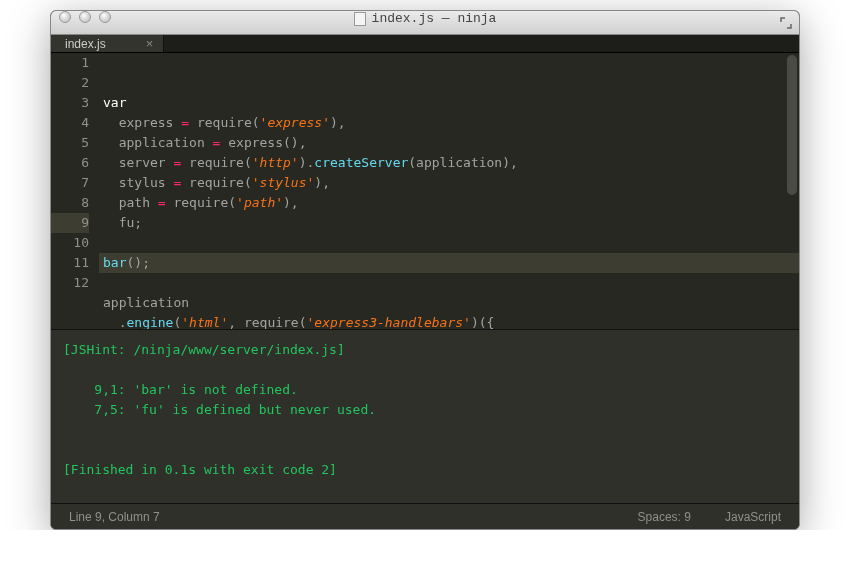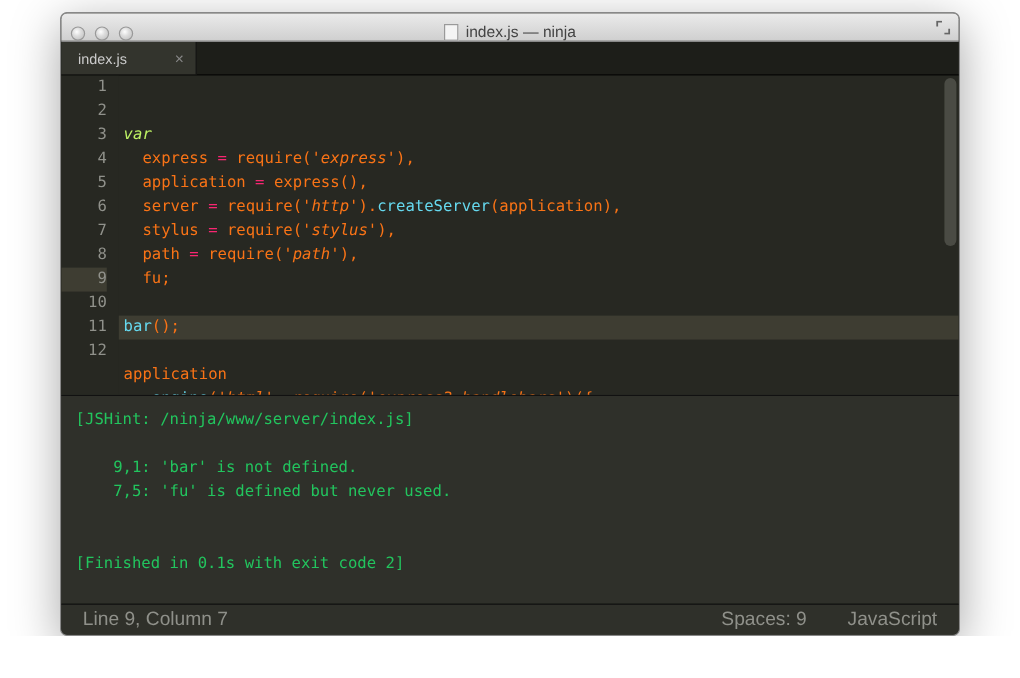--- a/index.html
+++ b/index.html
@@ -20,23 +20,23 @@
   display: flex;
   flex-direction: column;
   overflow: hidden;
   border: 1px solid #888;
 }
 .titlebar {
   height: 24px;
   background: linear-gradient(to bottom, #ebebeb, #cfcfcf);
   border-bottom: 1px solid #888;
   display: flex;
-  align-items: flex-end;
-  position: relative;
-  font-family: Liberation Sans, sans-serif;
+  align-items: flex-start;
+  position: relative;
+  font-family: Liberation Mono, monospace;
 }
 .traffic {
   display: flex;
   gap: 8px;
   padding-left: 8px;
   align-items: center;
 }
 .tl {
   width: 12px; height: 12px;
   border-radius: 50%;
@@ -64,21 +64,21 @@
 }
 .expand {
   position: absolute;
   right: 6px; top: 50%;
   transform: translateY(-50%);
   width: 14px; height: 14px;
   display: flex; align-items: center; justify-content: center;
 }
 .expand svg { display:block; }
 .tabbar {
-  height: 28px;
+  height: 18px;
   background: #1d1e19;
   display: flex;
   align-items: stretch;
   border-bottom: 1px solid #000;
 }
 .tab {
   display: flex;
   align-items: center;
   padding: 0 10px 0 14px;
   background: #33342d;
@@ -121,25 +121,25 @@
   line-height: 20px;
   color: #f8f8f2;
   white-space: pre;
   position: relative;
 }
 .line { height: 20px; padding-left: 4px; }
 .hl-line {
   background: #3e3d32;
 }
 .gutter .hl-line { background: #3e3d32; }
-.tok-kw { color: #bef264; font-style: italic; }
+.tok-kw { color: #ffffff; }
 .tok-fn { color: #66d9ef; }
 .tok-str { color: #f97316; font-style: italic; }
 .tok-op { color: #f92672; }
-.tok-plain { color: #f97316; }
+.tok-plain { color: #a3a3a3; }
 .scrollbar {
   position: absolute;
   right: 2px;
   top: 2px;
   width: 10px;
   height: 140px;
   background: #4a4b44;
   border-radius: 5px;
 }
 .console {
@@ -153,21 +153,21 @@
   height: 174px;
 }
 .console .x { font-style: italic; }
 .statusbar {
   height: 26px;
   background: #2f302a;
   border-top: 1px solid #111;
   display: flex;
   align-items: center;
   color: #8f908a;
-  font-size: 16px;
+  font-size: 12px;
   padding: 0 18px;
   font-family: "Helvetica Neue", Arial, sans-serif;
   justify-content: space-between;
 }
 .status-right { display: flex; gap: 34px; }
 </style>
 </head>
 <body>
 
 <div class="window">

